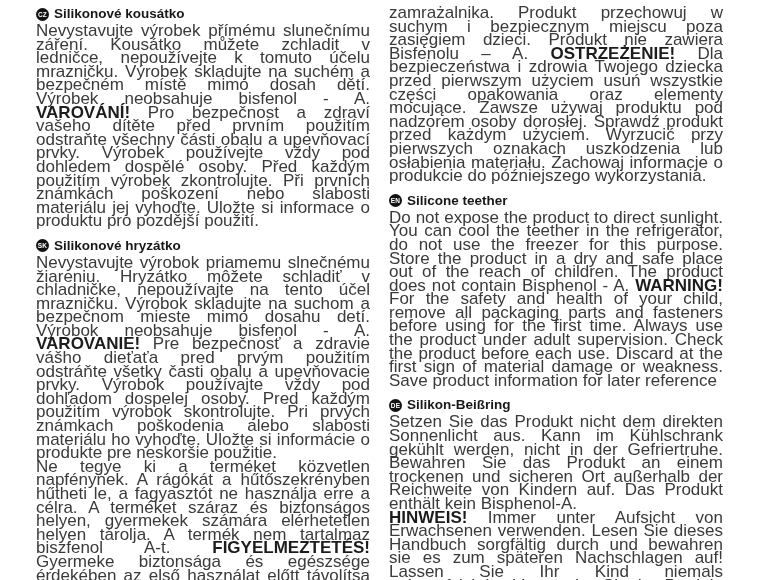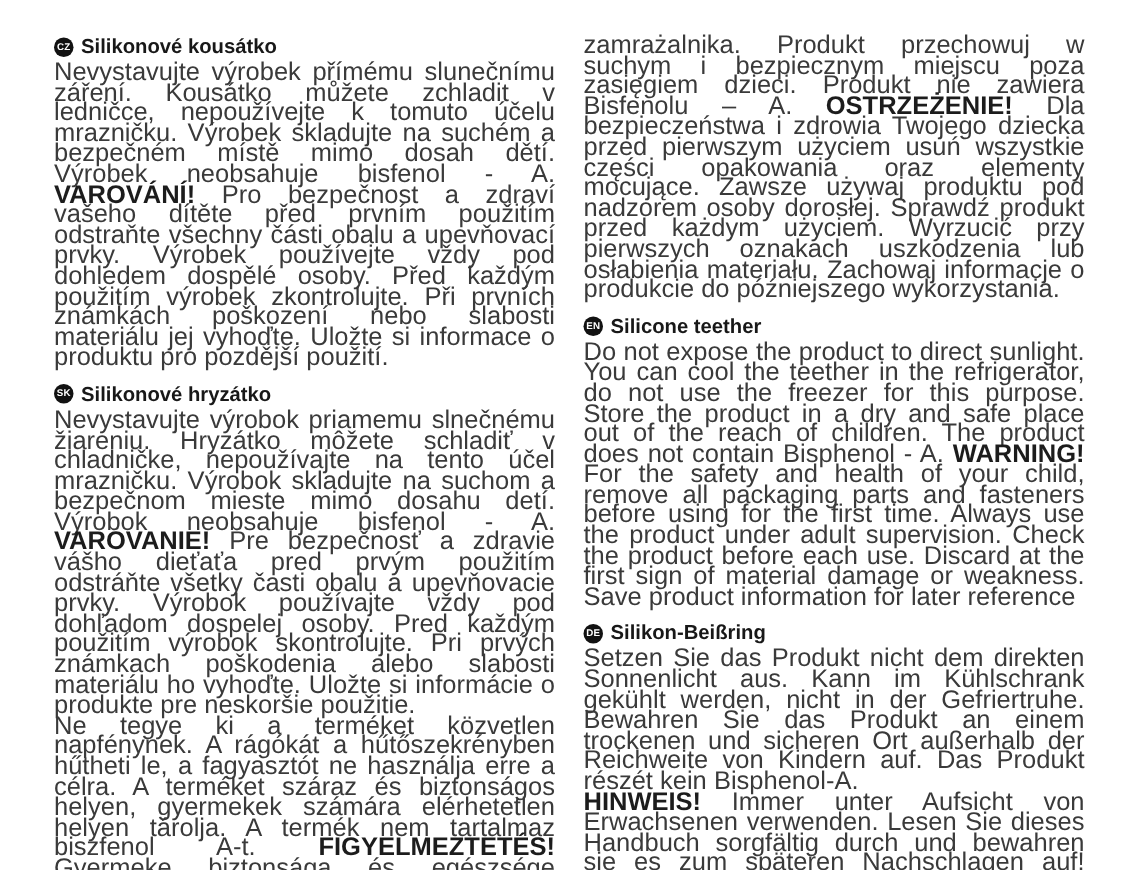--- a/index.html
+++ b/index.html
@@ -6,21 +6,21 @@
   body {
     width: 757px; height: 580px;
     background: #ffffff;
     overflow: hidden;
     font-family: "Liberation Sans", sans-serif;
     color: #3a3a3a;
   }
   .page {
     box-sizing: border-box;
     width: 757px; height: 580px;
-    padding: 23px 34px 10px 36px;
+    padding: 6px 34px 10px 36px;
     display: flex;
     gap: 19px;
   }
   .col {
     flex: 1 1 0;
     min-width: 0;
   }
   .heading {
     margin: 10px 0 2px 0;
     font-size: 13.5px;
@@ -103,19 +103,19 @@
         <span>Silicone teether</span>
       </h2>
       <p class="body"><span>Do not expose the product to direct sunlight. You can cool the teether in the refrigerator, do not use the freezer for this purpose. Store the product in a dry and safe place out of the reach of children. The product does not contain Bisphenol - A. </span><b>WARNING!</b><span> For the safety and health of your child, remove all packaging parts and fasteners before using for the first time. Always use the product under adult supervision. Check the product before each use. Discard at the first sign of material damage or weakness. Save product information for later reference</span></p>
     </section>
 
     <section>
       <h2 class="heading">
         <span class="badge">DE</span>
         <span>Silikon-Beißring</span>
       </h2>
-      <p class="body"><span>Setzen Sie das Produkt nicht dem direkten Sonnenlicht aus. Kann im Kühlschrank gekühlt werden, nicht in der Gefriertruhe. Bewahren Sie das Produkt an einem trockenen und sicheren Ort außerhalb der Reichweite von Kindern auf. Das Produkt részét kein Bisphenol-A.</span></p>
+      <p class="body"><span>Setzen Sie das Produkt nicht dem direkten Sonnenlicht aus. Kann im Kühlschrank gekühlt werden, nicht in der Gefriertruhe. Bewahren Sie das Produkt an einem trockenen und sicheren Ort außerhalb der Reichweite von Kindern auf. Das Produkt enthält kein Bisphenol-A.</span></p>
       <p class="body"><b>HINWEIS!</b><span> Immer unter Aufsicht von Erwachsenen verwenden. Lesen Sie dieses Handbuch sorgfältig durch und bewahren sie es zum späteren Nachschlagen auf! Lassen Sie Ihr Kind niemals unbeaufsichtigt. Verwenden Sie das Produkt immer unter Aufsicht von Erwachsenen. Verwenden Sie es nicht, wenn es beschädigt ist. Von Feuer fernhalten. Bewahren Sie alle Plastikbeutel außerhalb der Reichweite von Kindern auf, um Erstickungsgefahr zu vermeiden. Entsorgen oder lagern Sie die Verpackung außerhalb der Reichweite von Kindern!</span></p>
     </section>
 
   </div>
 
 </div>
 
 </body></html>

